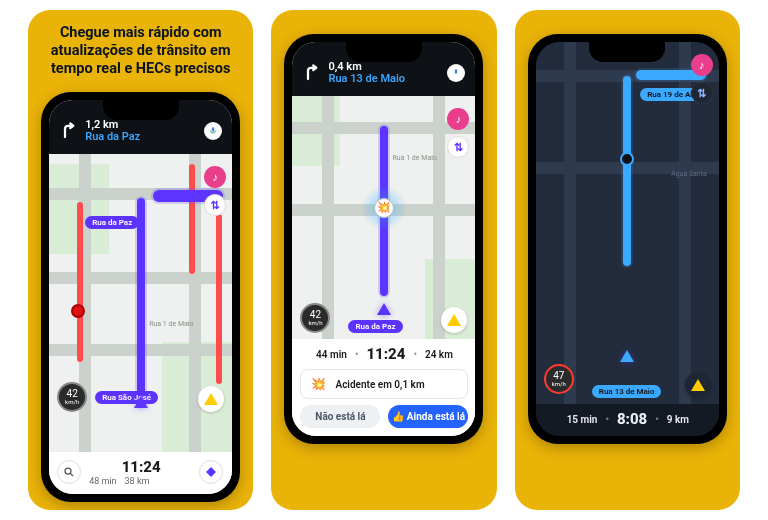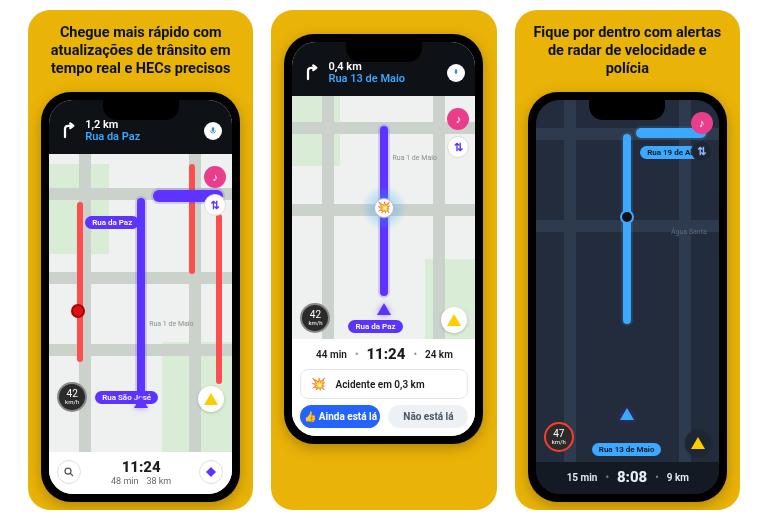--- a/index.html
+++ b/index.html
@@ -192,21 +192,21 @@
 
   .bottom.style1 {
     display:grid; grid-template-columns: 26px 1fr 26px; align-items:center; gap:6px;
   }
   .round-mini {
     width:24px;height:24px;border-radius:50%;background:#fff;border:1px solid #dcdfe3;
     display:flex;align-items:center;justify-content:center;font-size:12px;
   }
   .timecol { text-align:center; }
   .timecol .big { font-size:15px; font-weight:800; }
-  .timecol .sub { font-size:9px; color:#666; display:flex; gap:8px; justify-content:center;}
+  .timecol .sub { font-size:9px; color:#666; display:flex; gap:8px; justify-content:flex-start;}
 </style>
 </head>
 <body>
 
 <div class="panel">
   <div class="headline">Chegue mais rápido com atualizações de trânsito em tempo real e HECs precisos</div>
   <div class="phone">
     <div class="notch"></div>
     <div class="screen">
 
@@ -339,37 +339,36 @@
       <div class="bottom">
         <div class="eta-row">
           <span>44 min</span>
           <span class="sep">•</span>
           <span class="big">11:24</span>
           <span class="sep">•</span>
           <span>24 km</span>
         </div>
         <div class="alert-row">
           <span class="alert-ico">💥</span>
-          <span>Acidente em 0,3 km</span>
+          <span>Acidente em 0,1 km</span>
         </div>
         <div class="btn-row">
+          <div class="btn ghost">Não está lá</div>
           <div class="btn primary">
             <span>👍</span>
             <span>Ainda está lá</span>
           </div>
-          <div class="btn ghost">Não está lá</div>
         </div>
       </div>
 
     </div>
   </div>
 </div>
 
 <div class="panel">
-  <div class="headline">Fique por dentro com alertas de radar de velocidade e polícia</div>
   <div class="phone">
     <div class="notch"></div>
     <div class="screen dark">
 
 
       <div class="map dark">
         <div class="grid-h" style="top:28px"></div>
         <div class="grid-h" style="top:120px"></div>
         <div class="grid-v" style="left:28px"></div>
         <div class="grid-v" style="right:28px"></div>

